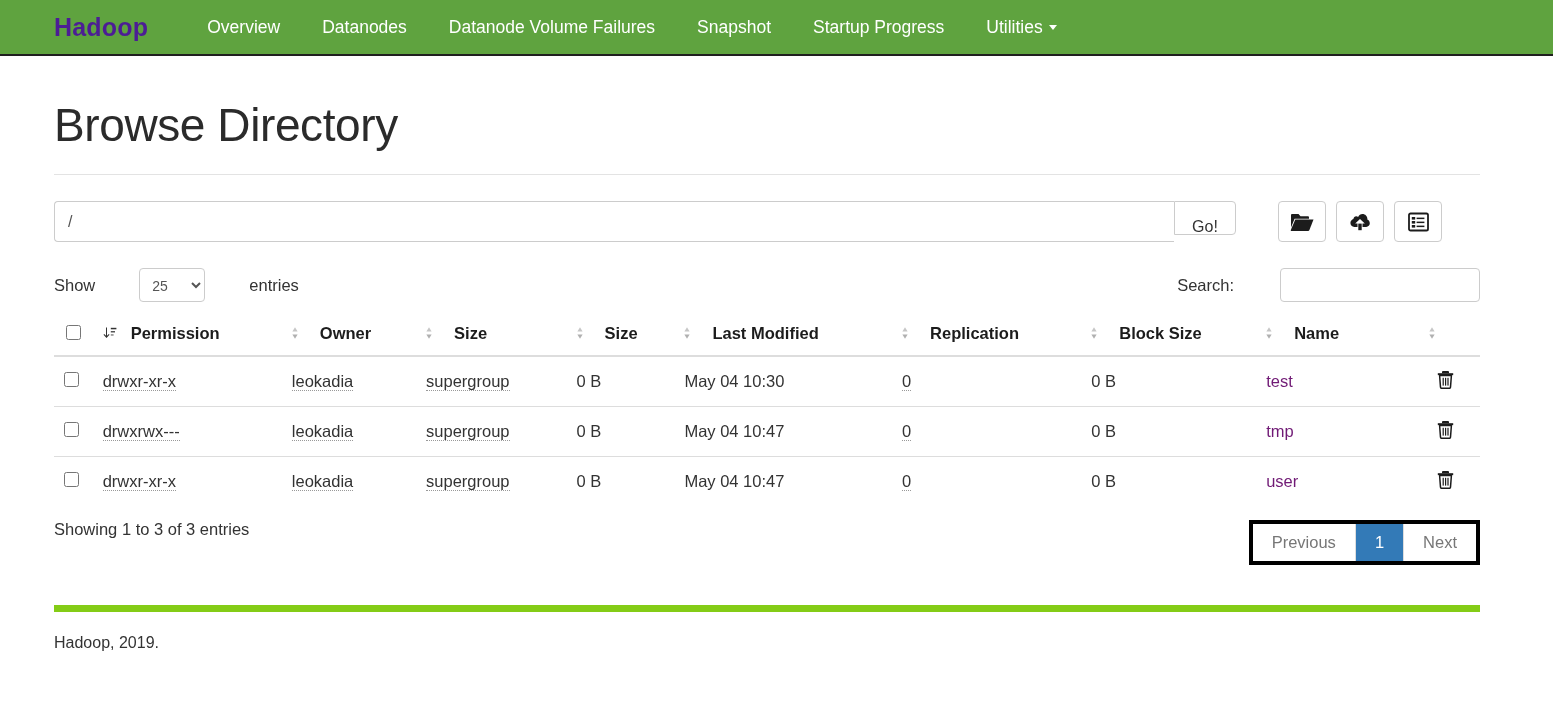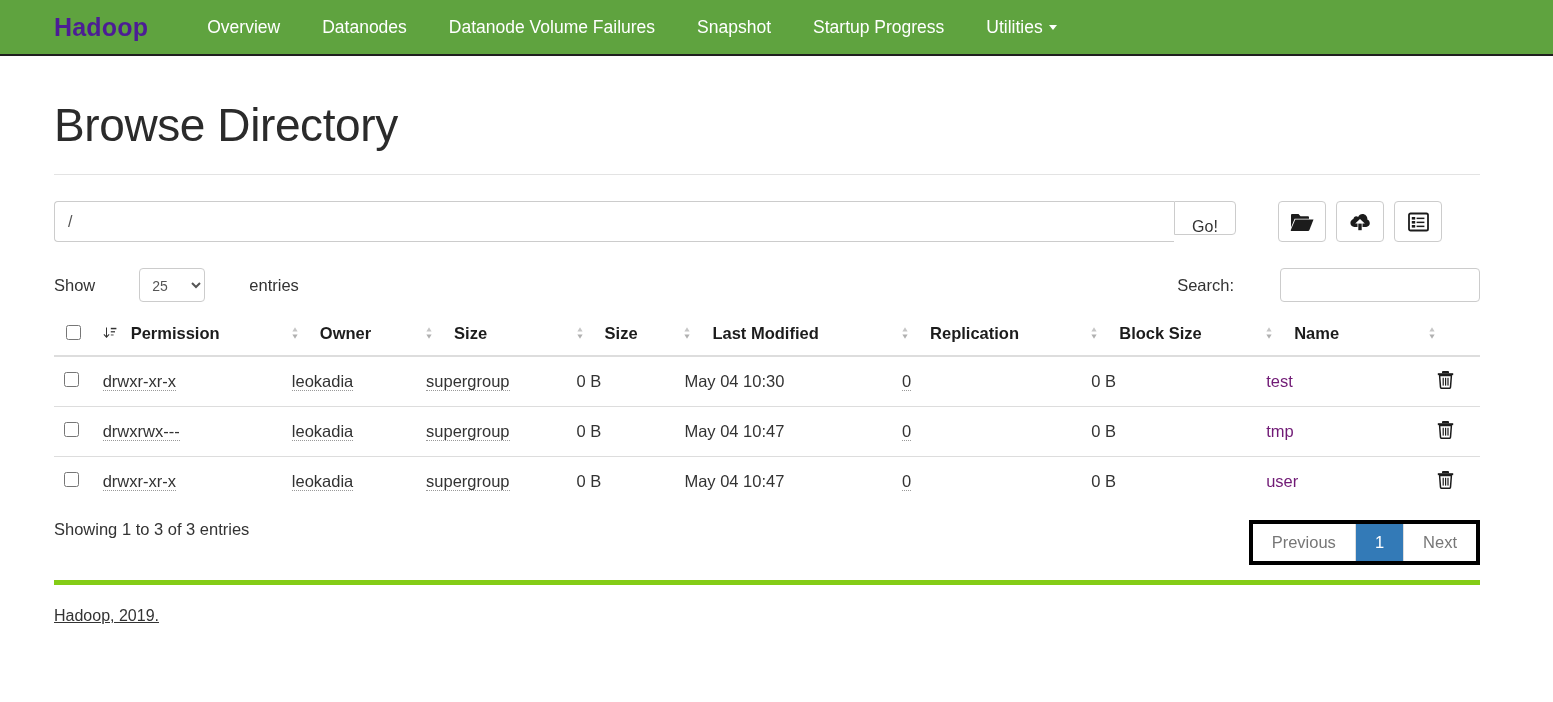--- a/index.html
+++ b/index.html
@@ -256,26 +256,25 @@
     font-family: "Liberation Sans", sans-serif;
   }
   .page-btn:last-child { border-right: none; }
   .page-btn.active {
     background: #337ab7;
     color: #ffffff;
   }
 
   
   .page-footer {
-    margin-top: 15px;
+    margin-top: 40px;
     padding-top: 22px;
-    border-top: 5px solid #84cc16;
+    border-top: 7px solid #84cc16;
     font-size: 16px;
     color: #333333;
-    text-decoration: underline;
   }
 </style>
 </head>
 <body>
 
 <div class="navbar">
   <a class="navbar-brand">Hadoop</a>
   <ul class="nav-list">
     <li>
       <a class="nav-link">Overview</a>

